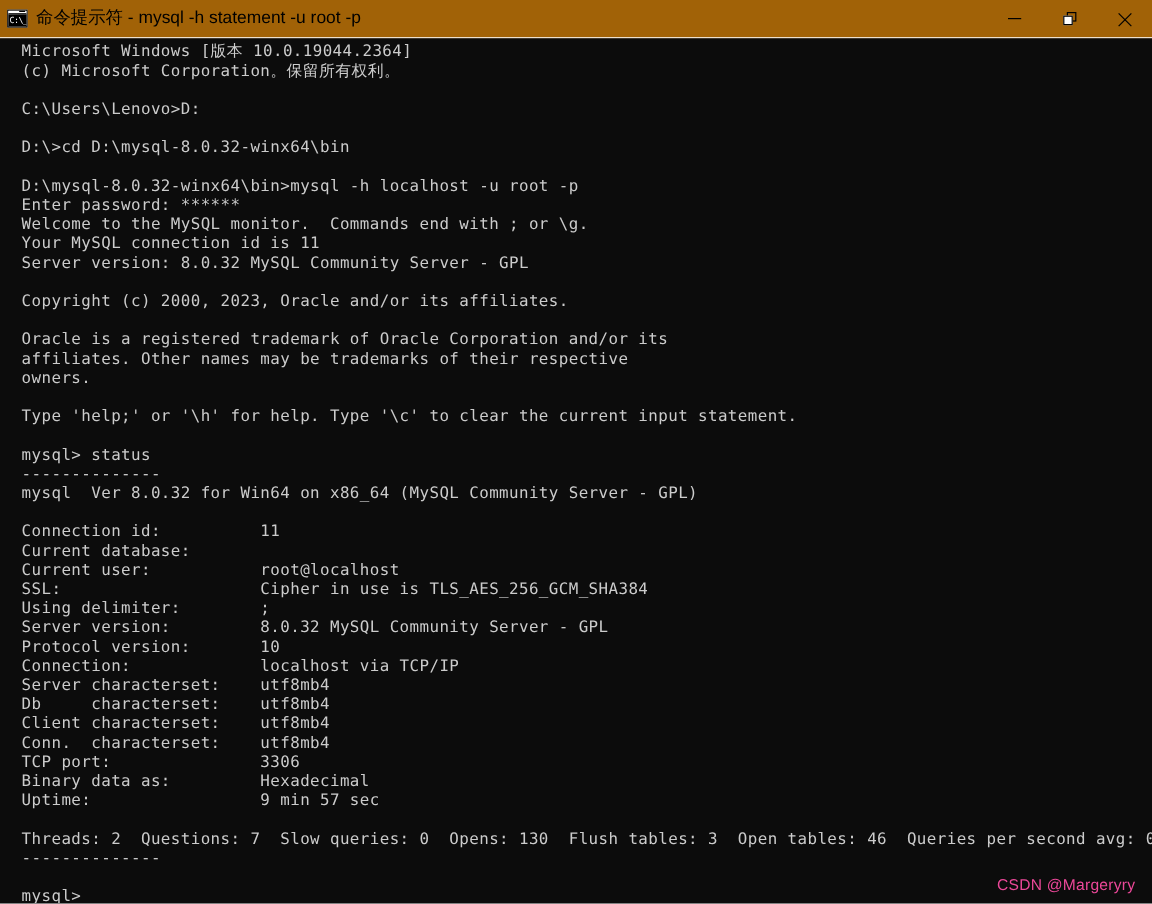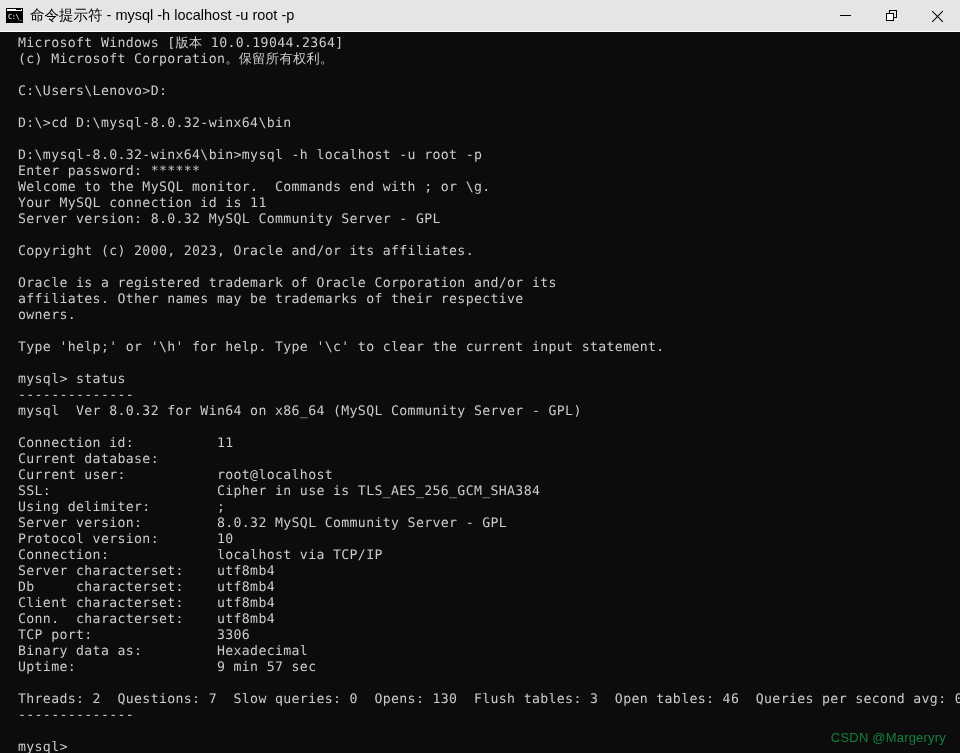--- a/index.html
+++ b/index.html
@@ -15,21 +15,21 @@
     background: #0c0c0c;
     display: flex;
     flex-direction: column;
     font-family: "Liberation Sans", sans-serif;
   }
 
   
   .titlebar {
     height: 31px;
     min-height: 31px;
-    background: #e5e5e5;
+    background: #a16207;
     display: flex;
     align-items: flex-start;
     position: relative;
     border-bottom: 1px solid #ffffff;
   }
   .title-left {
     display: flex;
     align-items: center;
     padding-left: 6px;
     overflow: hidden;
@@ -162,38 +162,38 @@
   }
   .console pre .line {
     display: block;
     height: 16px;
     margin-left: 16px;
   }
   .watermark {
     position: absolute;
     right: 14px;
     bottom: 8px;
-    color: #15803d;
+    color: #ec4899;
     font-family: "Liberation Sans", sans-serif;
     font-size: 13px;
     letter-spacing: 0.2px;
   }
 </style>
 </head>
 <body>
 
 <div id="window">
 
   <div class="titlebar">
     <div class="title-left">
       <div class="cmd-icon">
         <div class="bar"></div>
         <div class="screen">C:\_</div>
       </div>
-      <div class="title-text">命令提示符 - mysql  -h localhost -u root -p</div>
+      <div class="title-text">命令提示符 - mysql  -h statement -u root -p</div>
     </div>
     <div class="win-controls">
       <div class="win-btn">
         <span class="glyph-min"></span>
       </div>
       <div class="win-btn">
         <span class="glyph-restore">
           <span class="back"></span>
             <span class="front"></span>
         </span>

